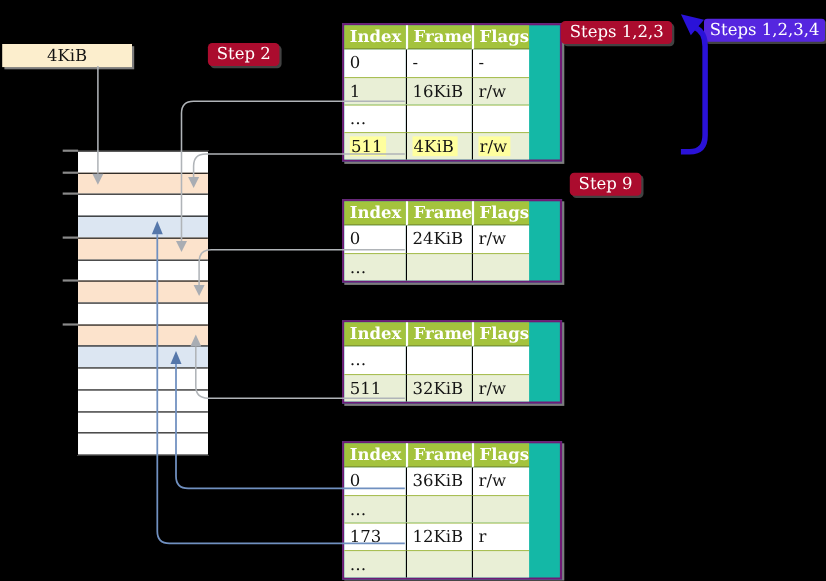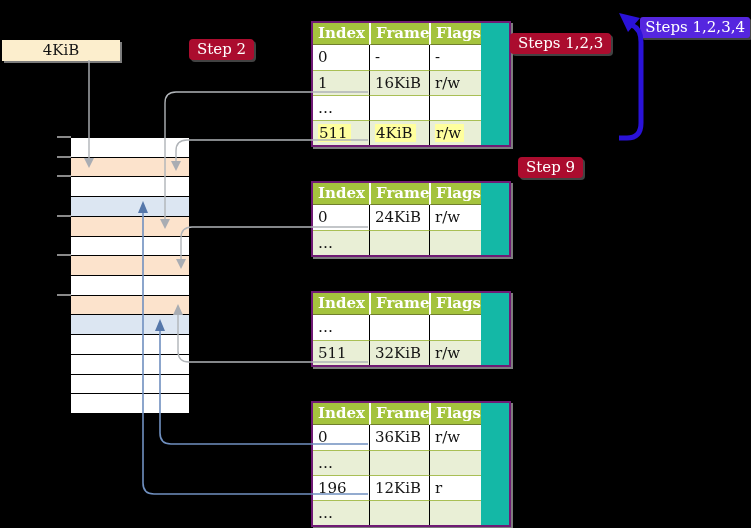--- a/index.html
+++ b/index.html
@@ -11,21 +11,21 @@
   #frame-label { position:absolute; left:2px; top:40px; width:118px; height:21px;
     background:#fceecd; color:#141414; font-size:15px; line-height:21px; text-align:center;
     box-shadow:2px 2px 0 #7d7d7d; z-index:3; }
 
   
   .badge { position:absolute; font-size:15px; color:#fff; padding:1px 8px 2px;
     border-radius:4px; z-index:3; white-space:nowrap; box-shadow:2px 2px 0 rgba(120,120,120,.55); }
   .crimson { background:#ab0c2e; }
   .violet  { background:#5526df; border-radius:3px; padding:1px 5px 2px; }
   #badge-step0    { left:189px; top:39px; }
-  #badge-steps123 { left:510px; top:19px;margin-top:14px; }
+  #badge-steps123 { left:510px; top:19px; }
   #badge-steps1234{ right:1px;  top:17px;text-align:center; }
   #badge-step4    { left:518px; top:157px; }
 
   
   #memory-stack { position:absolute; left:70px; top:137px; width:120px; height:277px;
     display:flex; flex-direction:column; border:1.5px solid #000; z-index:1; background:#fff; }
   .mrow { flex:1; }
   .mrow + .mrow { border-top:1.5px solid #000; }
   .mrow.white { background:#ffffff; }
   .mrow.peach { background:#fce3cc; }
@@ -127,21 +127,21 @@
   <div class="ptable" id="t4">
       <div class="hcell c1">Index</div>
       <div class="hcell c2">Frame</div>
       <div class="hcell c3">Flags</div>
       <div class="cell c1">0</div>
       <div class="cell c2">36KiB</div>
       <div class="cell c3">r/w</div>
       <div class="cell c1 shade bt">…</div>
       <div class="cell c2 shade bt"></div>
       <div class="cell c3 shade bt"></div>
-      <div class="cell c1 bt">196</div>
+      <div class="cell c1 bt">173</div>
       <div class="cell c2 bt">12KiB</div>
       <div class="cell c3 bt">r</div>
       <div class="cell c1 shade bt">…</div>
       <div class="cell c2 shade bt"></div>
       <div class="cell c3 shade bt"></div>
     </div>
 
   <svg id="overlay" width="751" height="528" viewBox="0 0 751 528">
 
     <path class="gline" d="M89 60 V158"></path>

